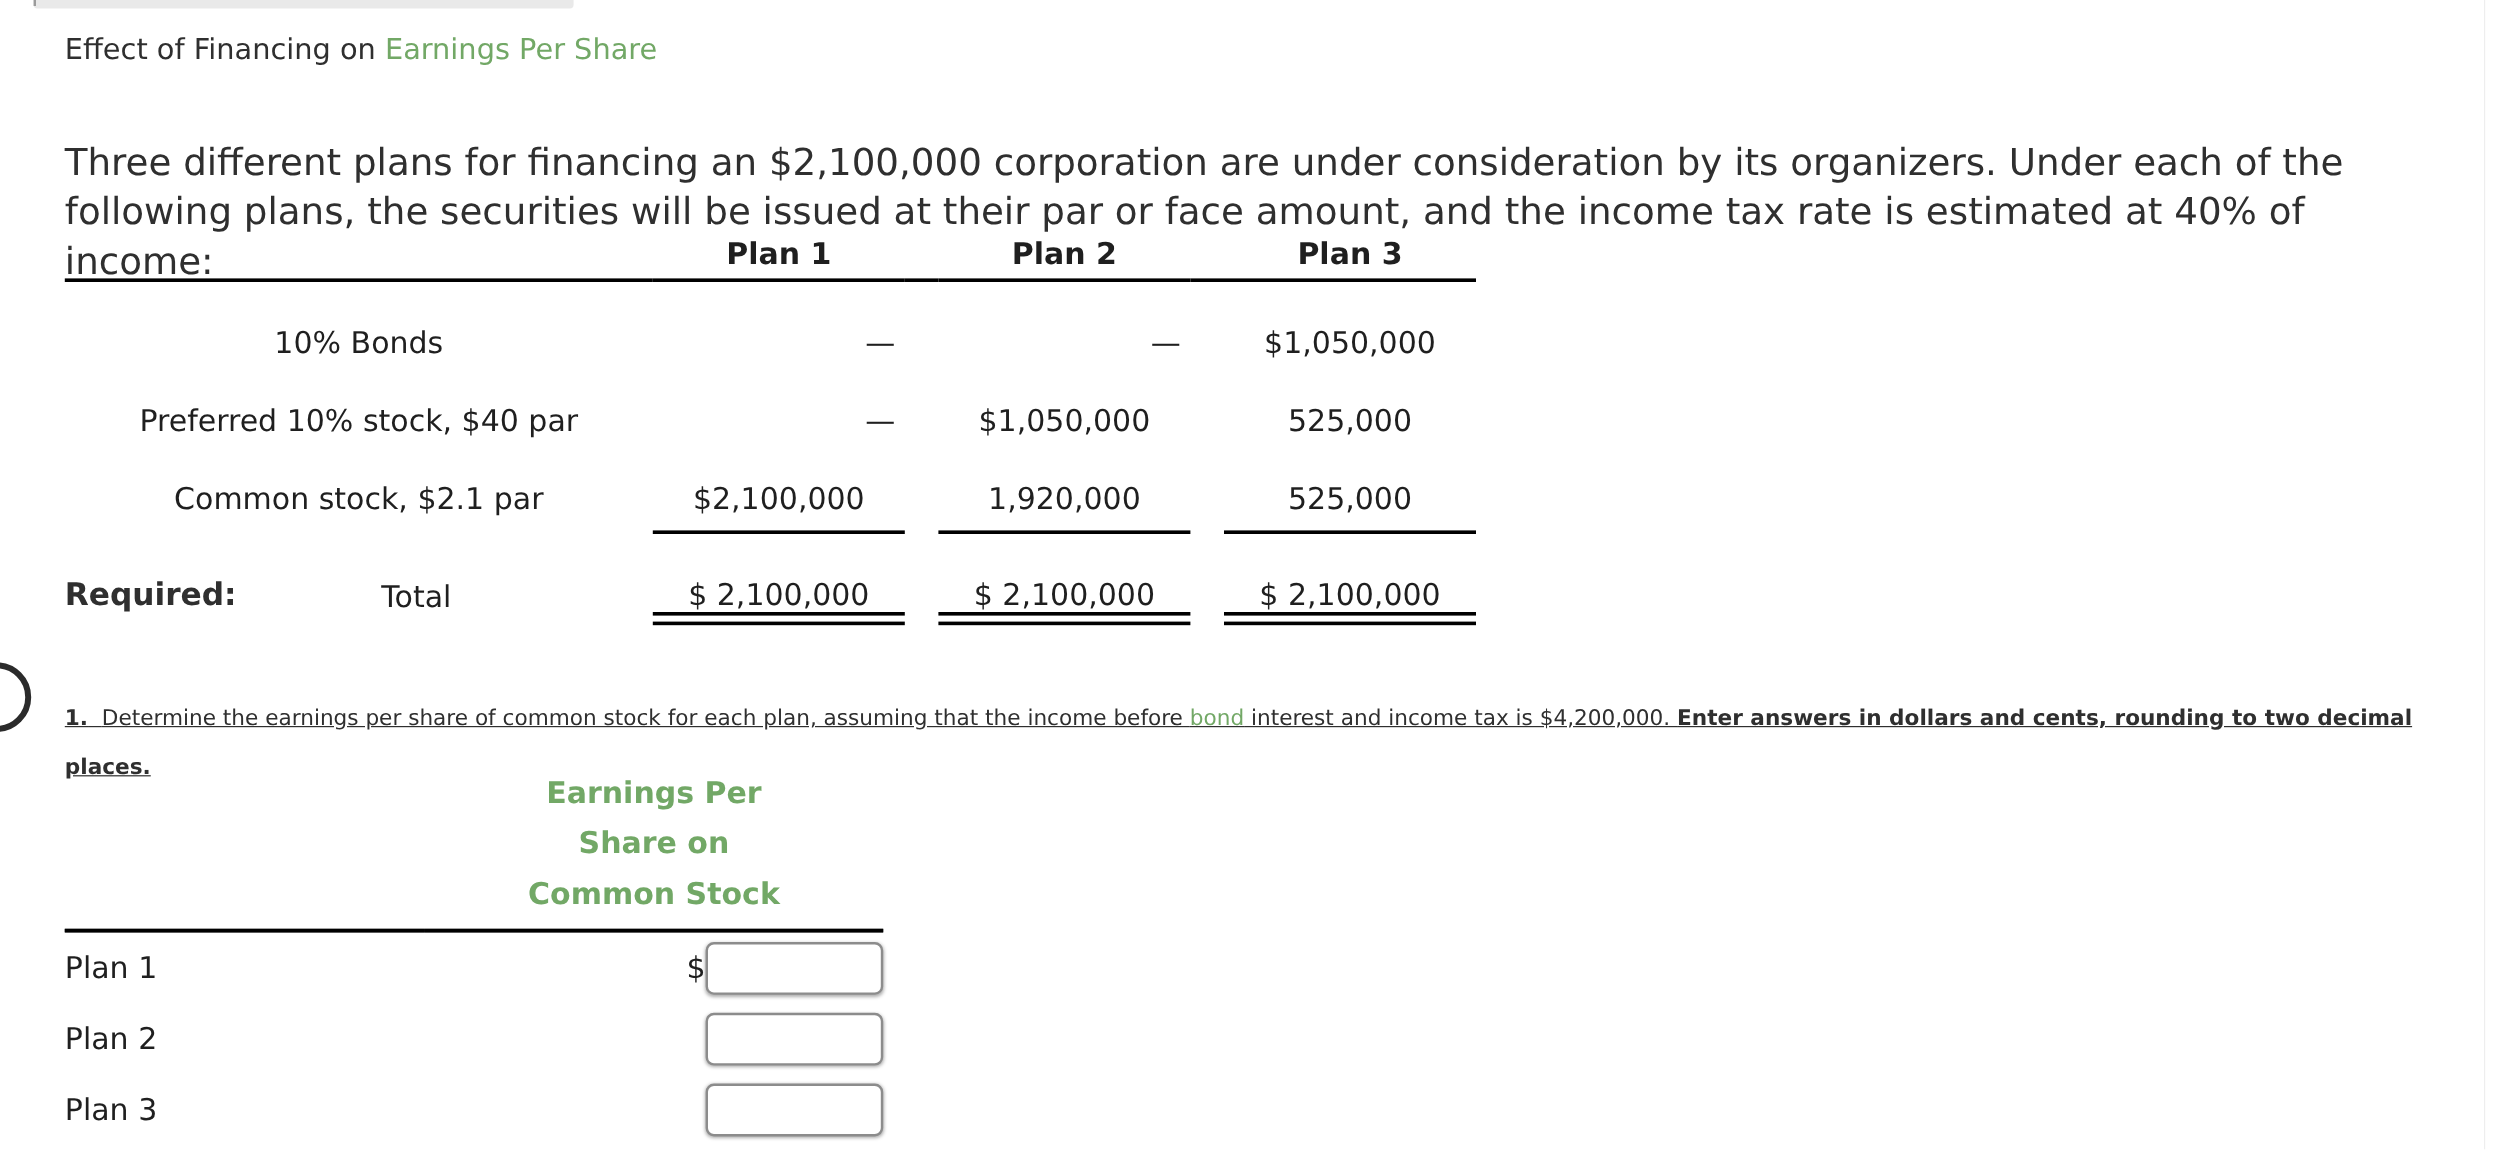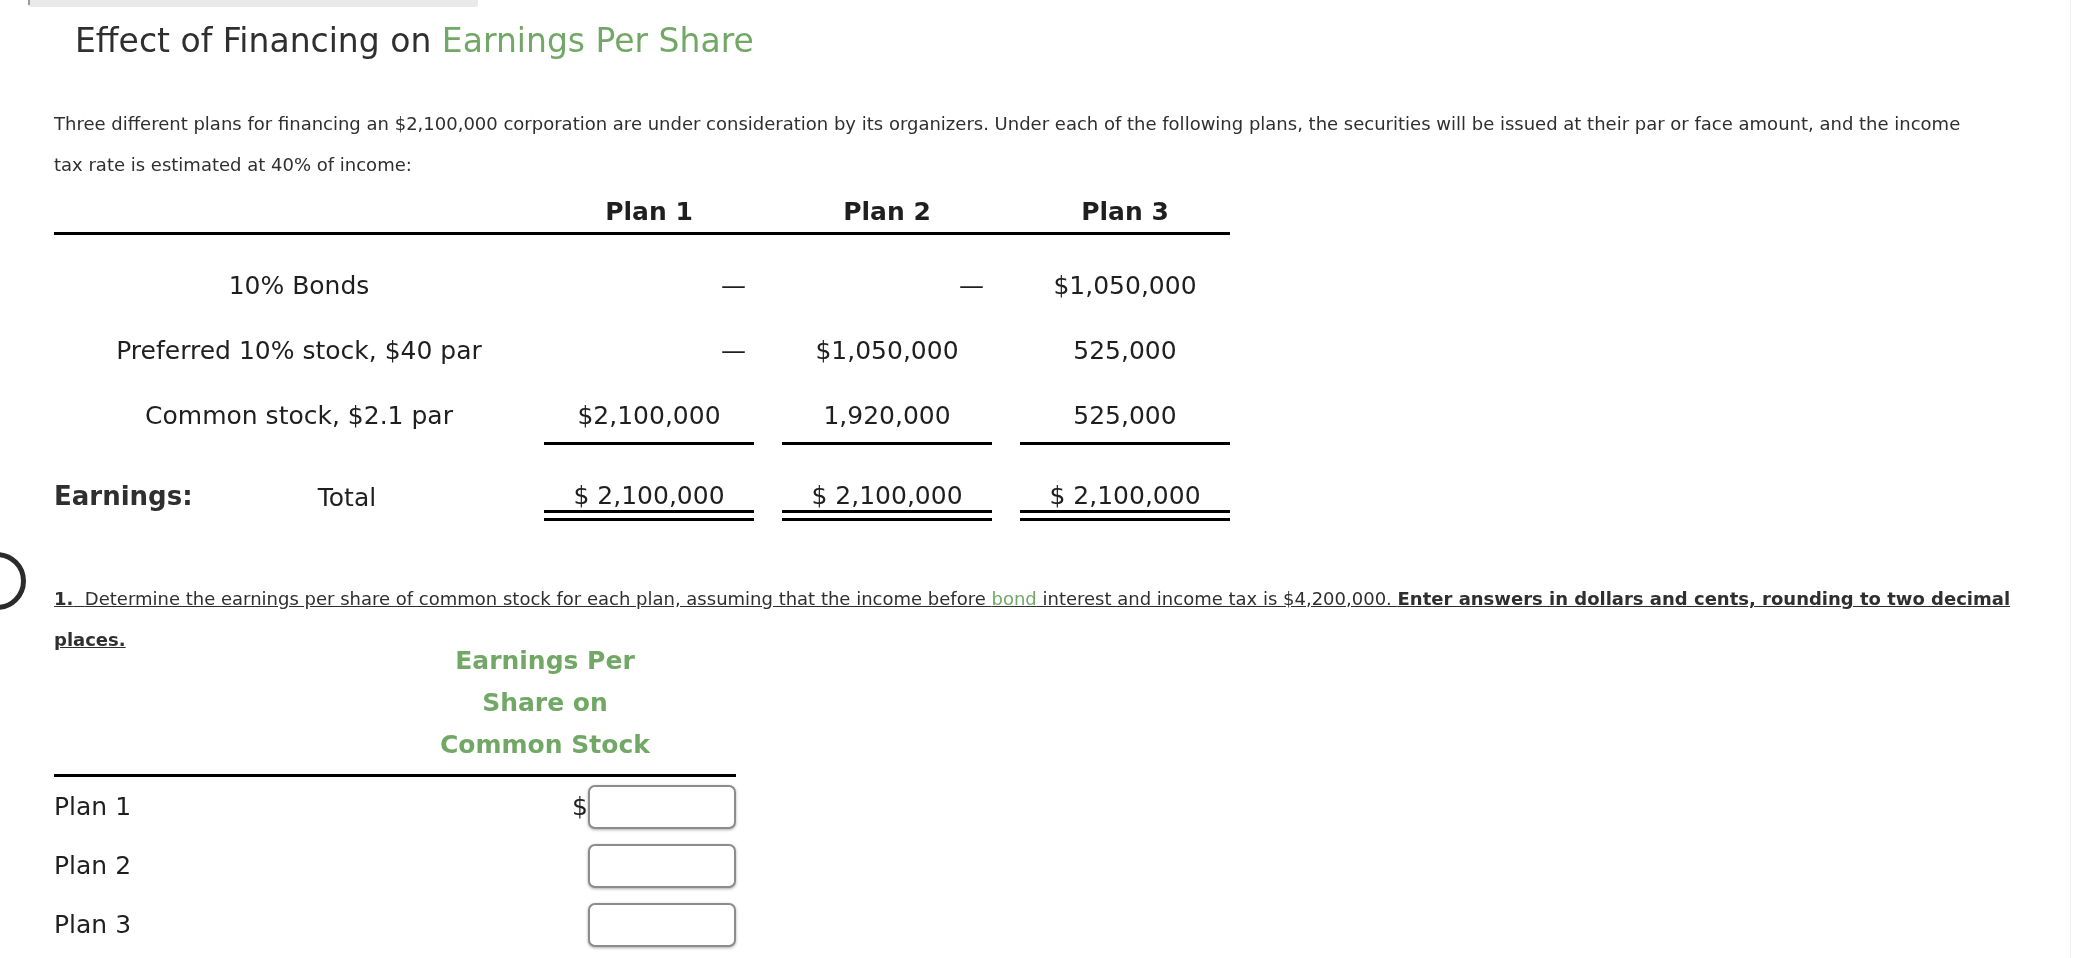--- a/index.html
+++ b/index.html
@@ -64,35 +64,34 @@
     top: 0;
     width: 2084px;
     padding: 0;
   }
 
   
   .heading {
     position: absolute;
     left: 54px;
     top: 24px;
-    font-size: 33px;
+    font-size: 24px;
     line-height: 34px;
     white-space: nowrap;
-    margin-left: 21px;
   }
   .heading .plain { color: #2f2f2f; }
   .heading .accent { color: #72a866; }
 
   
   .intro {
     position: absolute;
     left: 54px;
     top: 85px;
     width: 1940px;
-    font-size: 18px;
+    font-size: 31px;
     line-height: 41px;
     color: #2f2f2f;
   }
 
   
   .sec-table {
     position: absolute;
     left: 54px;
     top: 182px;
     border-collapse: collapse;
@@ -335,21 +334,21 @@
         <td></td>
         <td class="rule"></td>
         <td></td>
         <td class="rule"></td>
         <td></td>
         <td class="rule"></td>
       </tr>
     </tbody>
   </table>
 
-  <div class="required">Earnings:</div>
+  <div class="required">Required:</div>
 
   <p class="q1">
     <span class="num">1.</span>&nbsp;
     <span>Determine the earnings per share of common stock for each plan, assuming that the income before </span><span class="accent">bond</span><span> interest and income tax is $4,200,000. </span><span class="bold">Enter answers in dollars and cents, rounding to two decimal places.</span>
   </p>
 
   <table class="ans-table">
     <colgroup>
       <col class="ans-col-label">
         <col class="ans-col-val">

